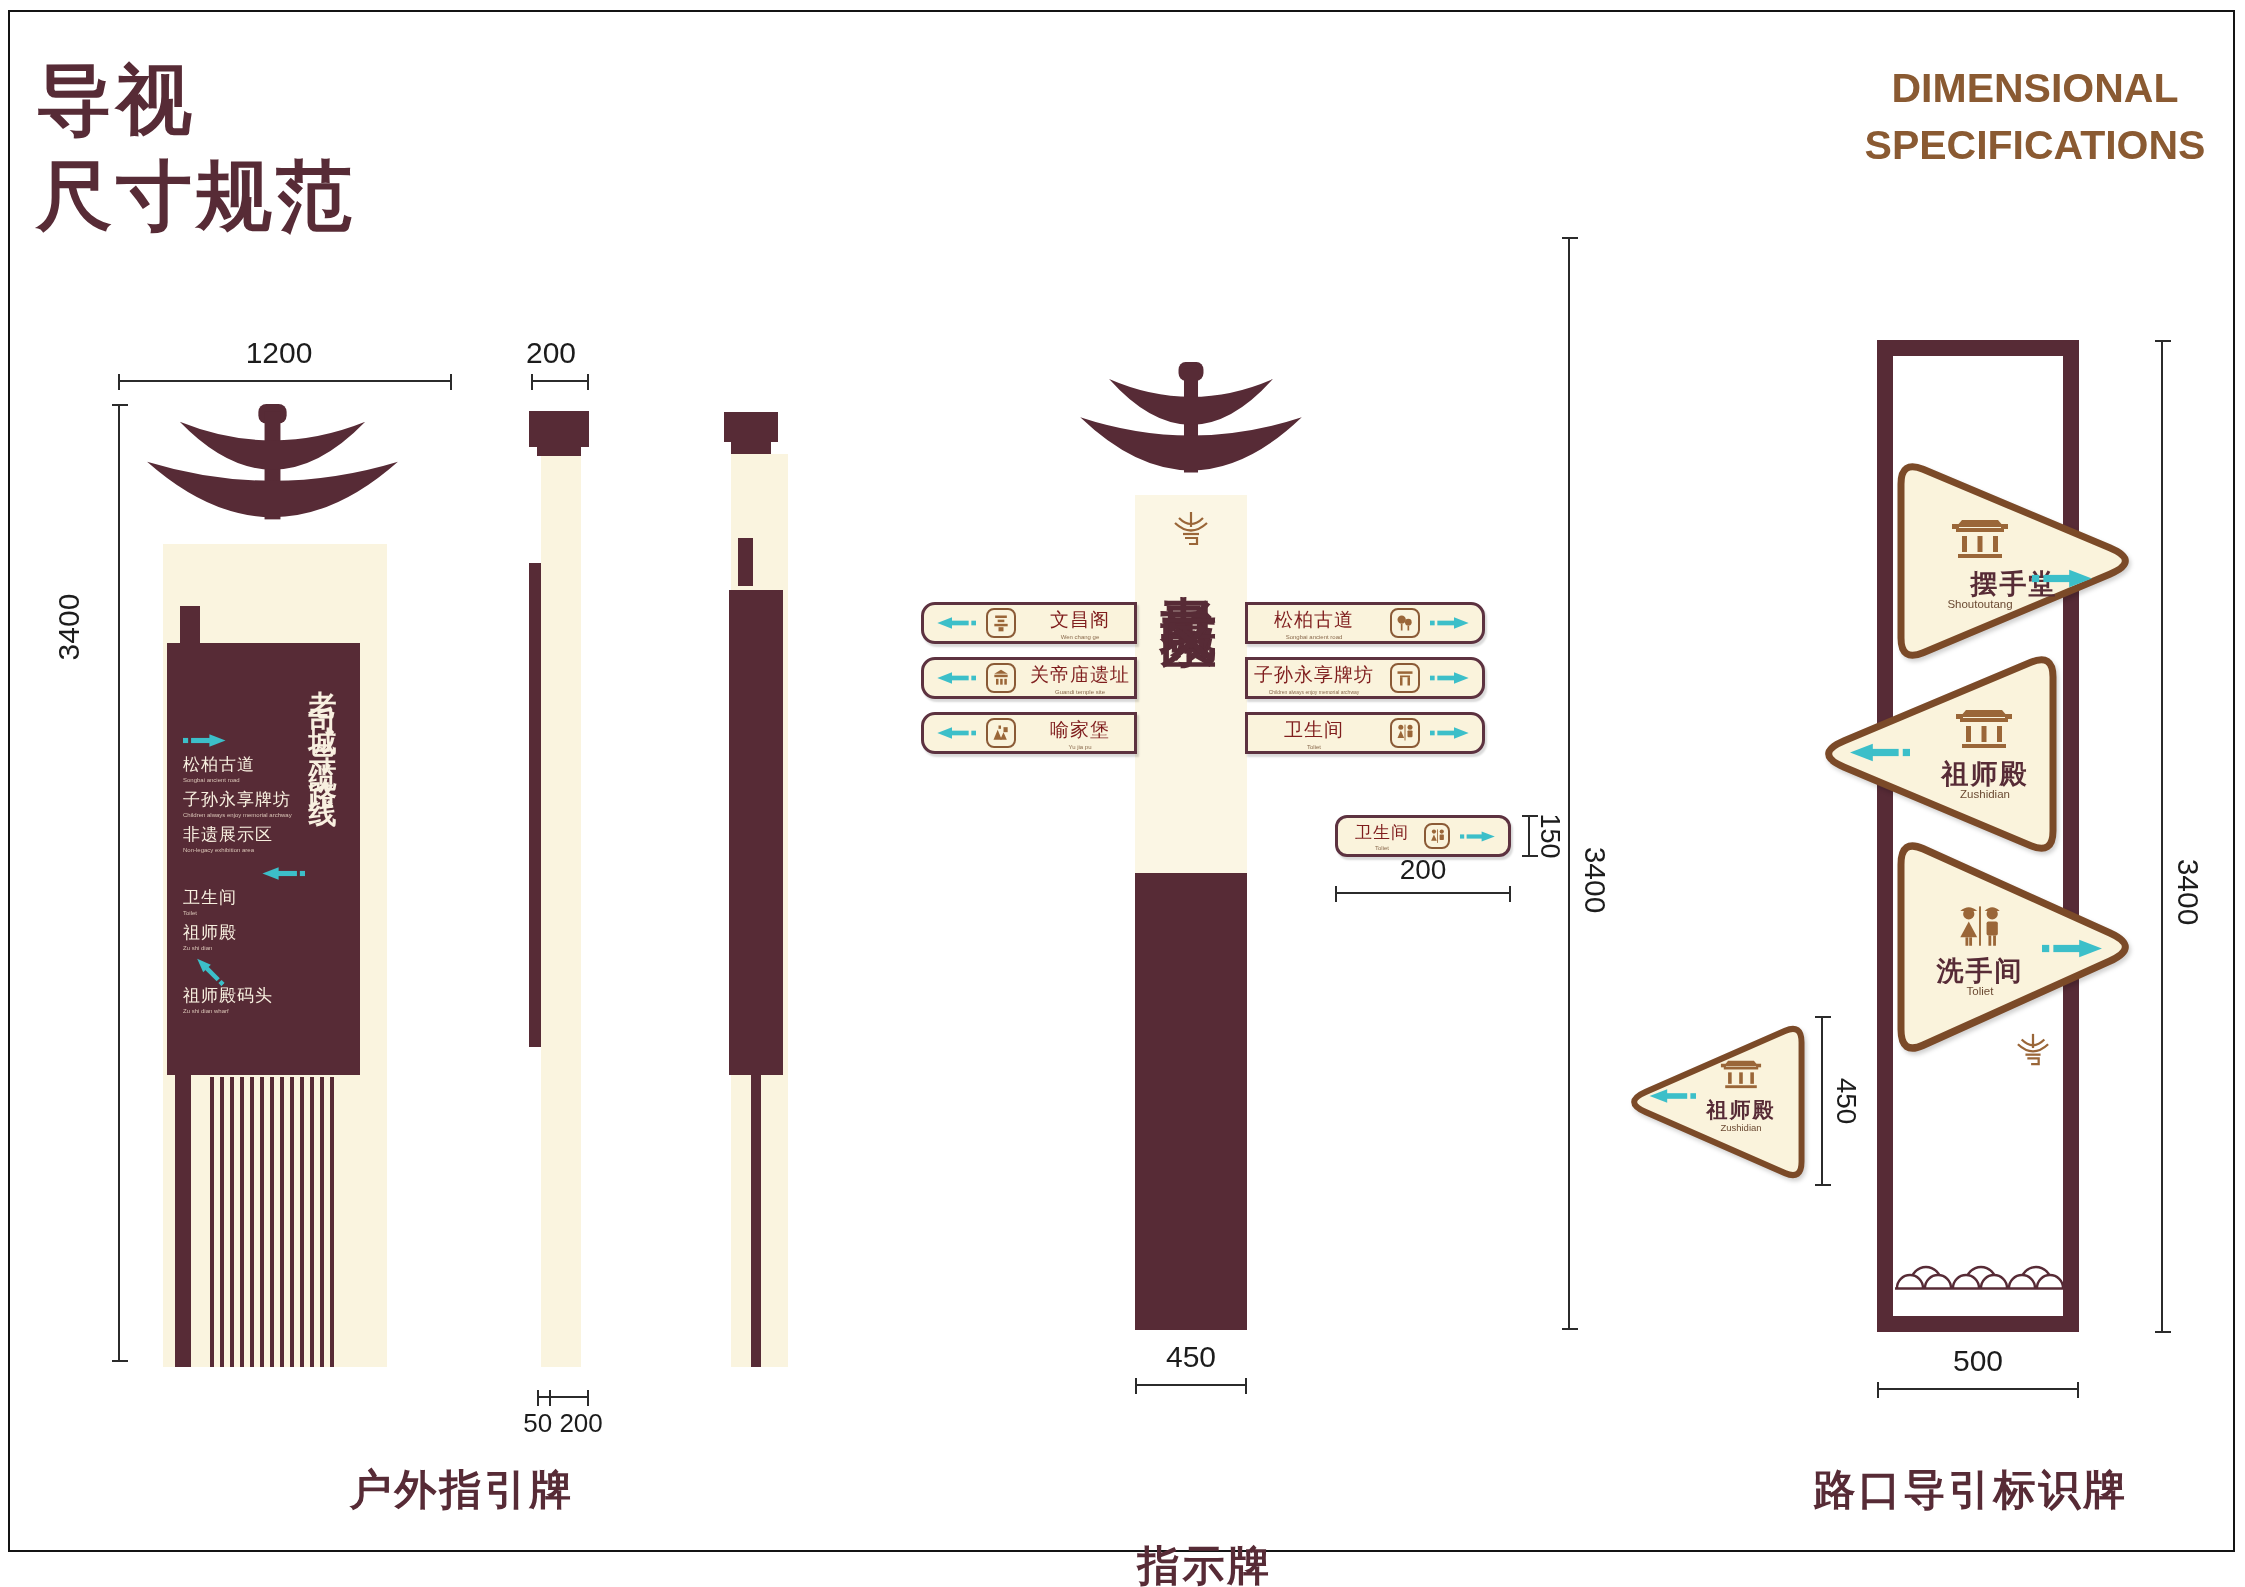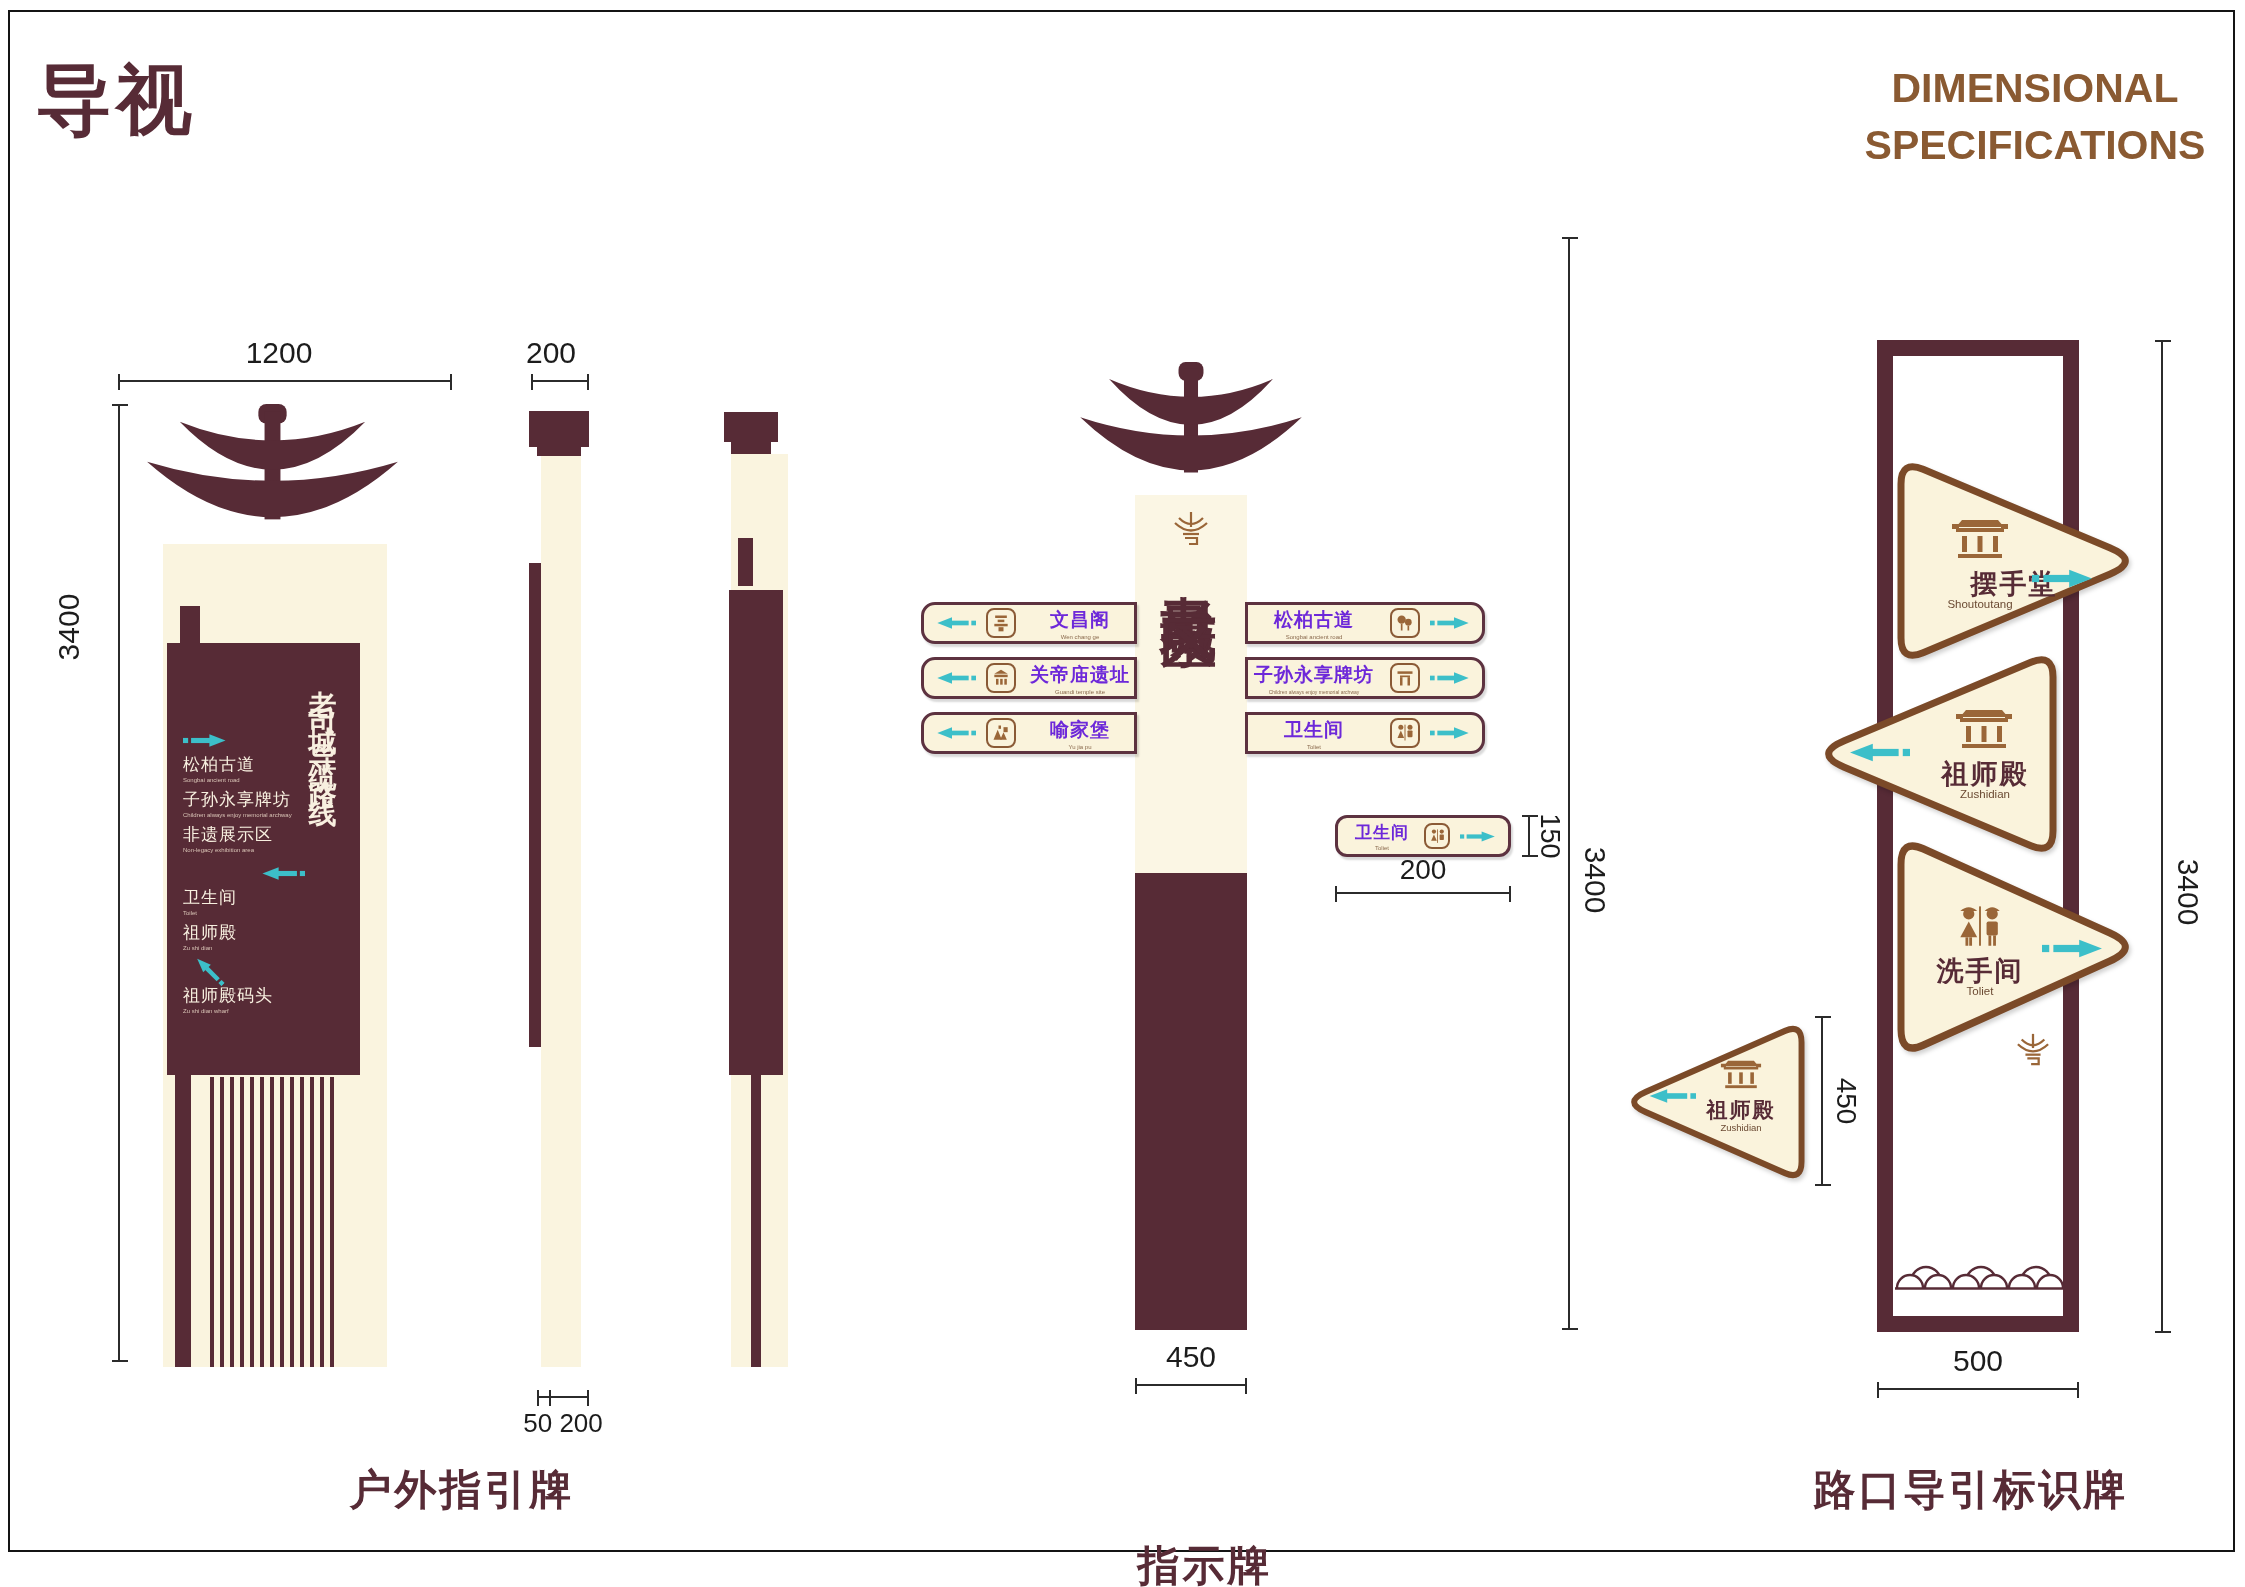--- a/index.html
+++ b/index.html
@@ -27,21 +27,21 @@
   .dest-list{display:flex;flex-direction:column;gap:5px;}
   .dest .dcn{font-size:17px;font-weight:500;color:#F8F0E0;letter-spacing:1px;}
   .dest .den{font-size:6px;color:#D9C4B6;margin-top:1px;}
   .slats{background:repeating-linear-gradient(to right,#572B36 0 4px,rgba(0,0,0,0) 4px 10px);}
   
   .flag{display:flex;align-items:center;background:#FAF3DC;border:3px solid #5d3240;box-sizing:border-box;height:42px;box-shadow:2px 3px 2px rgba(0,0,0,.15);}
   .flag-l{border-radius:14px 0 0 14px;padding-left:12px;gap:10px;}
   .flag-r{border-radius:0 14px 14px 0;padding-right:12px;gap:10px;}
   .flag-free{border-radius:12px;padding:0 12px;gap:10px;}
   .flag .txt{flex:1;text-align:center;}
-  .flag .fcn{font-size:19px;font-weight:700;color:#6d28d9;letter-spacing:1px;}
+  .flag .fcn{font-size:19px;font-weight:400;color:#7f1d1d;letter-spacing:1px;}
   .flag .fen{font-size:6px;color:#8a6a4e;margin-top:1px;}
   .iconbox{width:30px;height:30px;border:2px solid #8a5a36;border-radius:8px;box-sizing:border-box;display:flex;align-items:center;justify-content:center;background:#FAF3DC;flex:0 0 auto;}
   .arrow{color:#3CBFC9;}
   .arrow svg{display:block;}
   .flip{transform:scaleX(-1);}
   .upleft{transform:rotate(45deg) scaleX(-1);}
   
   .post-vtitle{writing-mode:vertical-rl;font-family:"DejaVu Serif","Liberation Serif",serif;font-weight:bold;font-size:56px;letter-spacing:6px;color:#572B36;}
   
   .jframe{border:16px solid #572B36;background:#fff;box-sizing:border-box;}
@@ -51,20 +51,21 @@
   .caption{font-size:42px;font-weight:700;color:#572B36;text-align:center;letter-spacing:3px;}
 </style>
 </head>
 <body>
 
 <div class="page">
   <div class="abs frame"></div>
 
   <div class="abs title-cn">
     <div>导视</div>
+    <div>尺寸规范</div>
   </div>
   <div class="abs title-en">
     <div>DIMENSIONAL</div>
     <div>SPECIFICATIONS</div>
   </div>
 
   <div class="abs dimlabel" style="left:112px;top:336px;width:334px;">1200</div>
   <div class="abs dimh" style="left:118px;top:380px;width:334px;">
       <i style="left:0;"></i>
       <i style="right:0;"></i>

